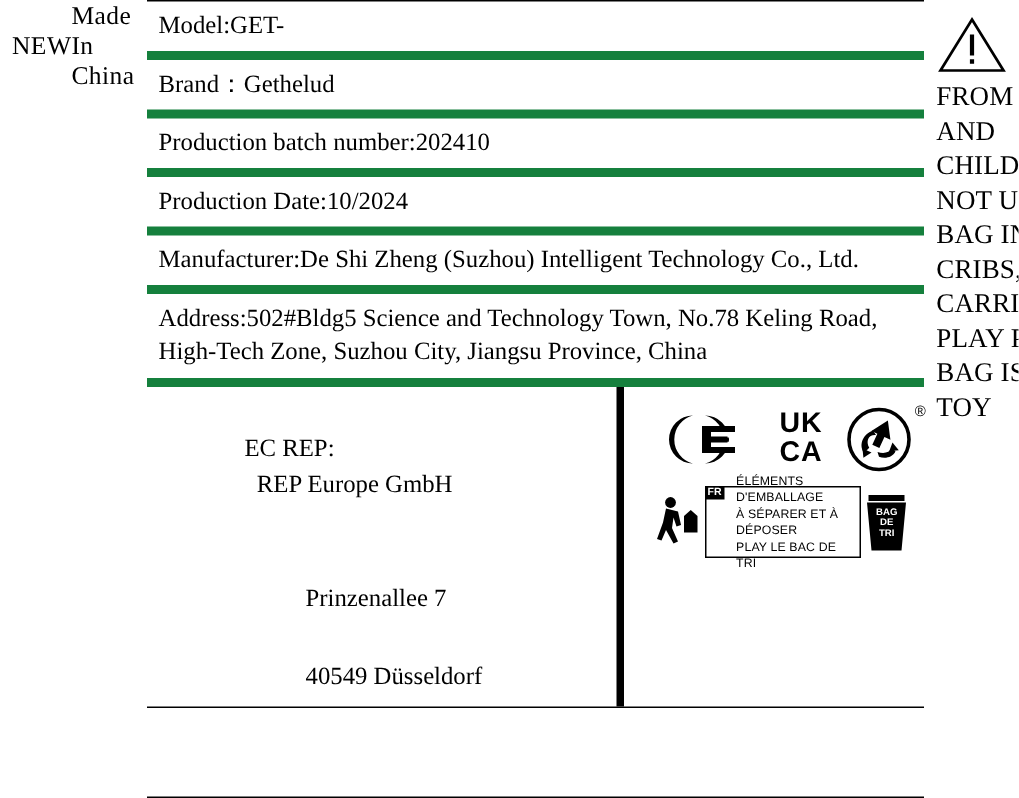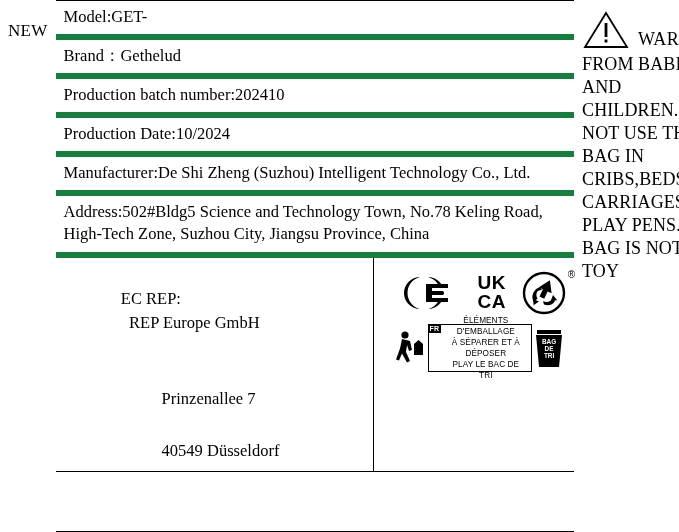--- a/index.html
+++ b/index.html
@@ -55,21 +55,21 @@
     display: flex;
     border-bottom: 1px solid #000;
     min-height: 124px;
   }
   .ecrep-left {
     width: 318px;
     box-sizing: border-box;
     padding: 6px 8px 8px 24px;
     font-size: 16.5px;
     line-height: 1.45;
-    border-right: 1px solid #000000;
+    border-right: 5px solid #000000;
   }
   .ecrep-left .line1 {
     white-space: pre;
   }
   .ecrep-left .indent {
     padding-left: 82px;
     margin-top: 28px;
   }
   .ecrep-right {
     flex: 1;
@@ -124,21 +124,20 @@
     display: flex;
     align-items: center;
     justify-content: center;
   }
   .fr-text-box {
     border: 1.6px solid #000;
     position: relative;
     padding: 6px 8px 5px 10px;
     display: flex;
     align-items: center;
-    text-align: center;
   }
   .fr-flag {
     position: absolute;
     left: -1px;
     top: -1px;
     background: #000;
     color: #fff;
     font-family: "Liberation Sans", sans-serif;
     font-size: 7px;
     font-weight: bold;
@@ -193,20 +192,21 @@
     margin-top: 3px;
   }
 </style>
 </head>
 <body>
 
 <div class="label">
 
   <div class="header-row">
     <span class="header-left">NEW</span>
+    <span class="header-right">Made In China</span>
   </div>
 
   <div class="table">
     <div class="row">Model:GET-</div>
     <div class="row">Brand：Gethelud</div>
     <div class="row">Production batch number:202410</div>
     <div class="row">Production Date:10/2024</div>
     <div class="row">Manufacturer:De Shi Zheng (Suzhou) Intelligent Technology Co., Ltd.</div>
     <div class="row tall">Address:502#Bldg5 Science and Technology Town, No.78 Keling Road, High-Tech Zone, Suzhou City, Jiangsu Province, China</div>
 

